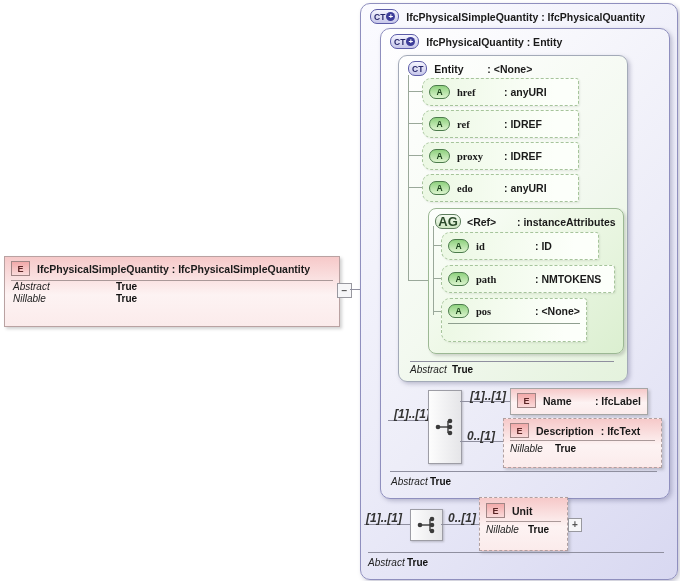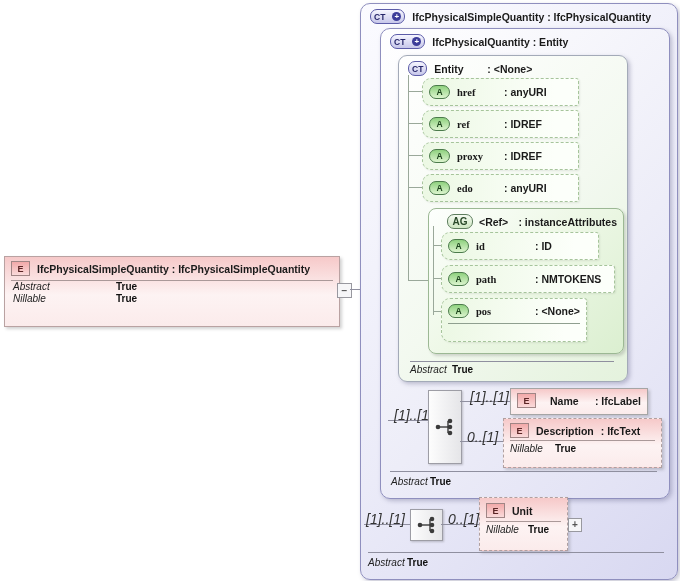--- a/index.html
+++ b/index.html
@@ -3,33 +3,33 @@
 <meta charset="utf-8">
 <style>
   html,body{margin:0;padding:0;background:#ffffff;}
   .canvas{position:relative;width:680px;height:581px;background:#ffffff;
     font-family:"Liberation Sans",sans-serif;overflow:hidden;}
   .abs{position:absolute;}
 
   
   .hline{position:absolute;height:1px;background:#8f8f9f;}
   .vline{position:absolute;width:1px;background:#9aa89a;}
-  .card{position:absolute;font-style:italic;font-weight:normal;font-size:14px;color:#333;white-space:nowrap;}
+  .card{position:absolute;font-style:italic;font-weight:bold;font-size:12px;color:#333;white-space:nowrap;}
 
   
   .tbox{position:absolute;border:1px solid #8f8fbe;border-radius:10px;
     box-shadow:2px 2px 4px rgba(90,90,130,.35);}
   .tbox.outer{background:linear-gradient(135deg,#fbfbff 0%,#ebebf8 55%,#d8d8f1 100%);}
   .tbox.base{background:linear-gradient(135deg,#ffffff 0%,#ededf8 60%,#e0e0f4 100%);}
   .tbox.entity{border-color:#a3aab8;border-radius:9px;
     background:linear-gradient(135deg,#ffffff 0%,#f3f9f0 55%,#e4f2dd 100%);}
   .tbox-head{display:flex;align-items:center;gap:7px;padding:6px 8px 0 8px;
     font-weight:bold;font-size:10.5px;color:#1a1a1a;white-space:nowrap;}
 
-  .badge-ct{display:inline-flex;align-items:center;justify-content:center;gap:7px;
+  .badge-ct{display:inline-flex;align-items:center;justify-content:center;gap:1px;
     height:13px;padding:0 3px;border:1px solid #5c5ca8;border-radius:7px;
     background:linear-gradient(180deg,#f6f6ff,#c7c7ea);
     font-weight:bold;font-size:8.5px;color:#26266a;flex:none;}
   .plus-circle{width:9px;height:9px;border-radius:50%;background:#3d3d99;color:#fff;
     font-size:8px;line-height:9px;text-align:center;font-weight:bold;}
 
   
   .ebox{position:absolute;border:1px solid #b9a2a2;
     background:linear-gradient(180deg,#f6c9c9 0%,#fdf3f3 55%,#fbebeb 100%);
     box-shadow:2px 2px 3px rgba(0,0,0,.18);}
@@ -61,21 +61,21 @@
     font-weight:bold;font-size:8.5px;color:#1d431d;}
   .attr-name{width:40px;font-family:Liberation Serif, serif;}
 
   
   .agbox{position:absolute;border:1px solid #9cb894;border-radius:8px;
     background:linear-gradient(135deg,#fdfffd 0%,#eef8e7 45%,#dbefd0 100%);
     box-shadow:2px 2px 3px rgba(0,0,0,.15);}
   .badge-ag{min-width:24px;height:13px;flex:none;border:1px solid #5d7d5d;border-radius:7px;
     background:linear-gradient(180deg,#f4fbf1,#cfe7c3);
     display:flex;align-items:center;justify-content:center;
-    font-weight:bold;font-size:10px;color:#2a4a2a;margin-left:12px;}
+    font-weight:bold;font-size:13px;color:#2a4a2a;}
   .ag-head{display:flex;align-items:center;gap:6px;padding:5px 6px 0 6px;
     font-weight:bold;font-size:10.5px;color:#1a1a1a;white-space:nowrap;}
 
   .facet-row{display:flex;align-items:center;gap:10px;padding:1px 6px 0 6px;
     font-size:9px;color:#222;}
   .facet-label{font-style:italic;}
   .facet-value{font-weight:bold;color:#cc2222;}
 
   
   .footer-line{position:absolute;height:1px;background:#8f8f9f;}
@@ -221,21 +221,21 @@
       <circle cx="16" cy="10" r="2.3" fill="#3a3a3a"></circle>
       <circle cx="16" cy="16" r="2.3" fill="#3a3a3a"></circle>
     </svg>
   </div>
 
   <div class="hline" style="left:460px;top:401px;width:50px;"></div>
   <div class="card" style="left:470px;top:389px;">[1]..[1]</div>
   <div class="ebox" style="left:510px;top:388px;width:136px;height:25px;border-color:#a5a5a5;">
     <div class="ebox-head" style="padding:4px 6px;">
       <span class="badge-e">E</span>
-      <span style="width:48px;display:inline-block;margin-left:7px;">Name</span>
+      <span style="width:48px;display:inline-block;">Name</span>
       <span>: IfcLabel</span>
     </div>
   </div>
 
   <div class="hline" style="left:460px;top:441px;width:43px;"></div>
   <div class="card" style="left:467px;top:429px;">0..[1]</div>
   <div class="ebox dashed" style="left:503px;top:418px;width:157px;height:48px;">
     <div class="ebox-head" style="padding:4px 6px 2px 6px;">
       <span class="badge-e">E</span>
       <span>Description</span>

